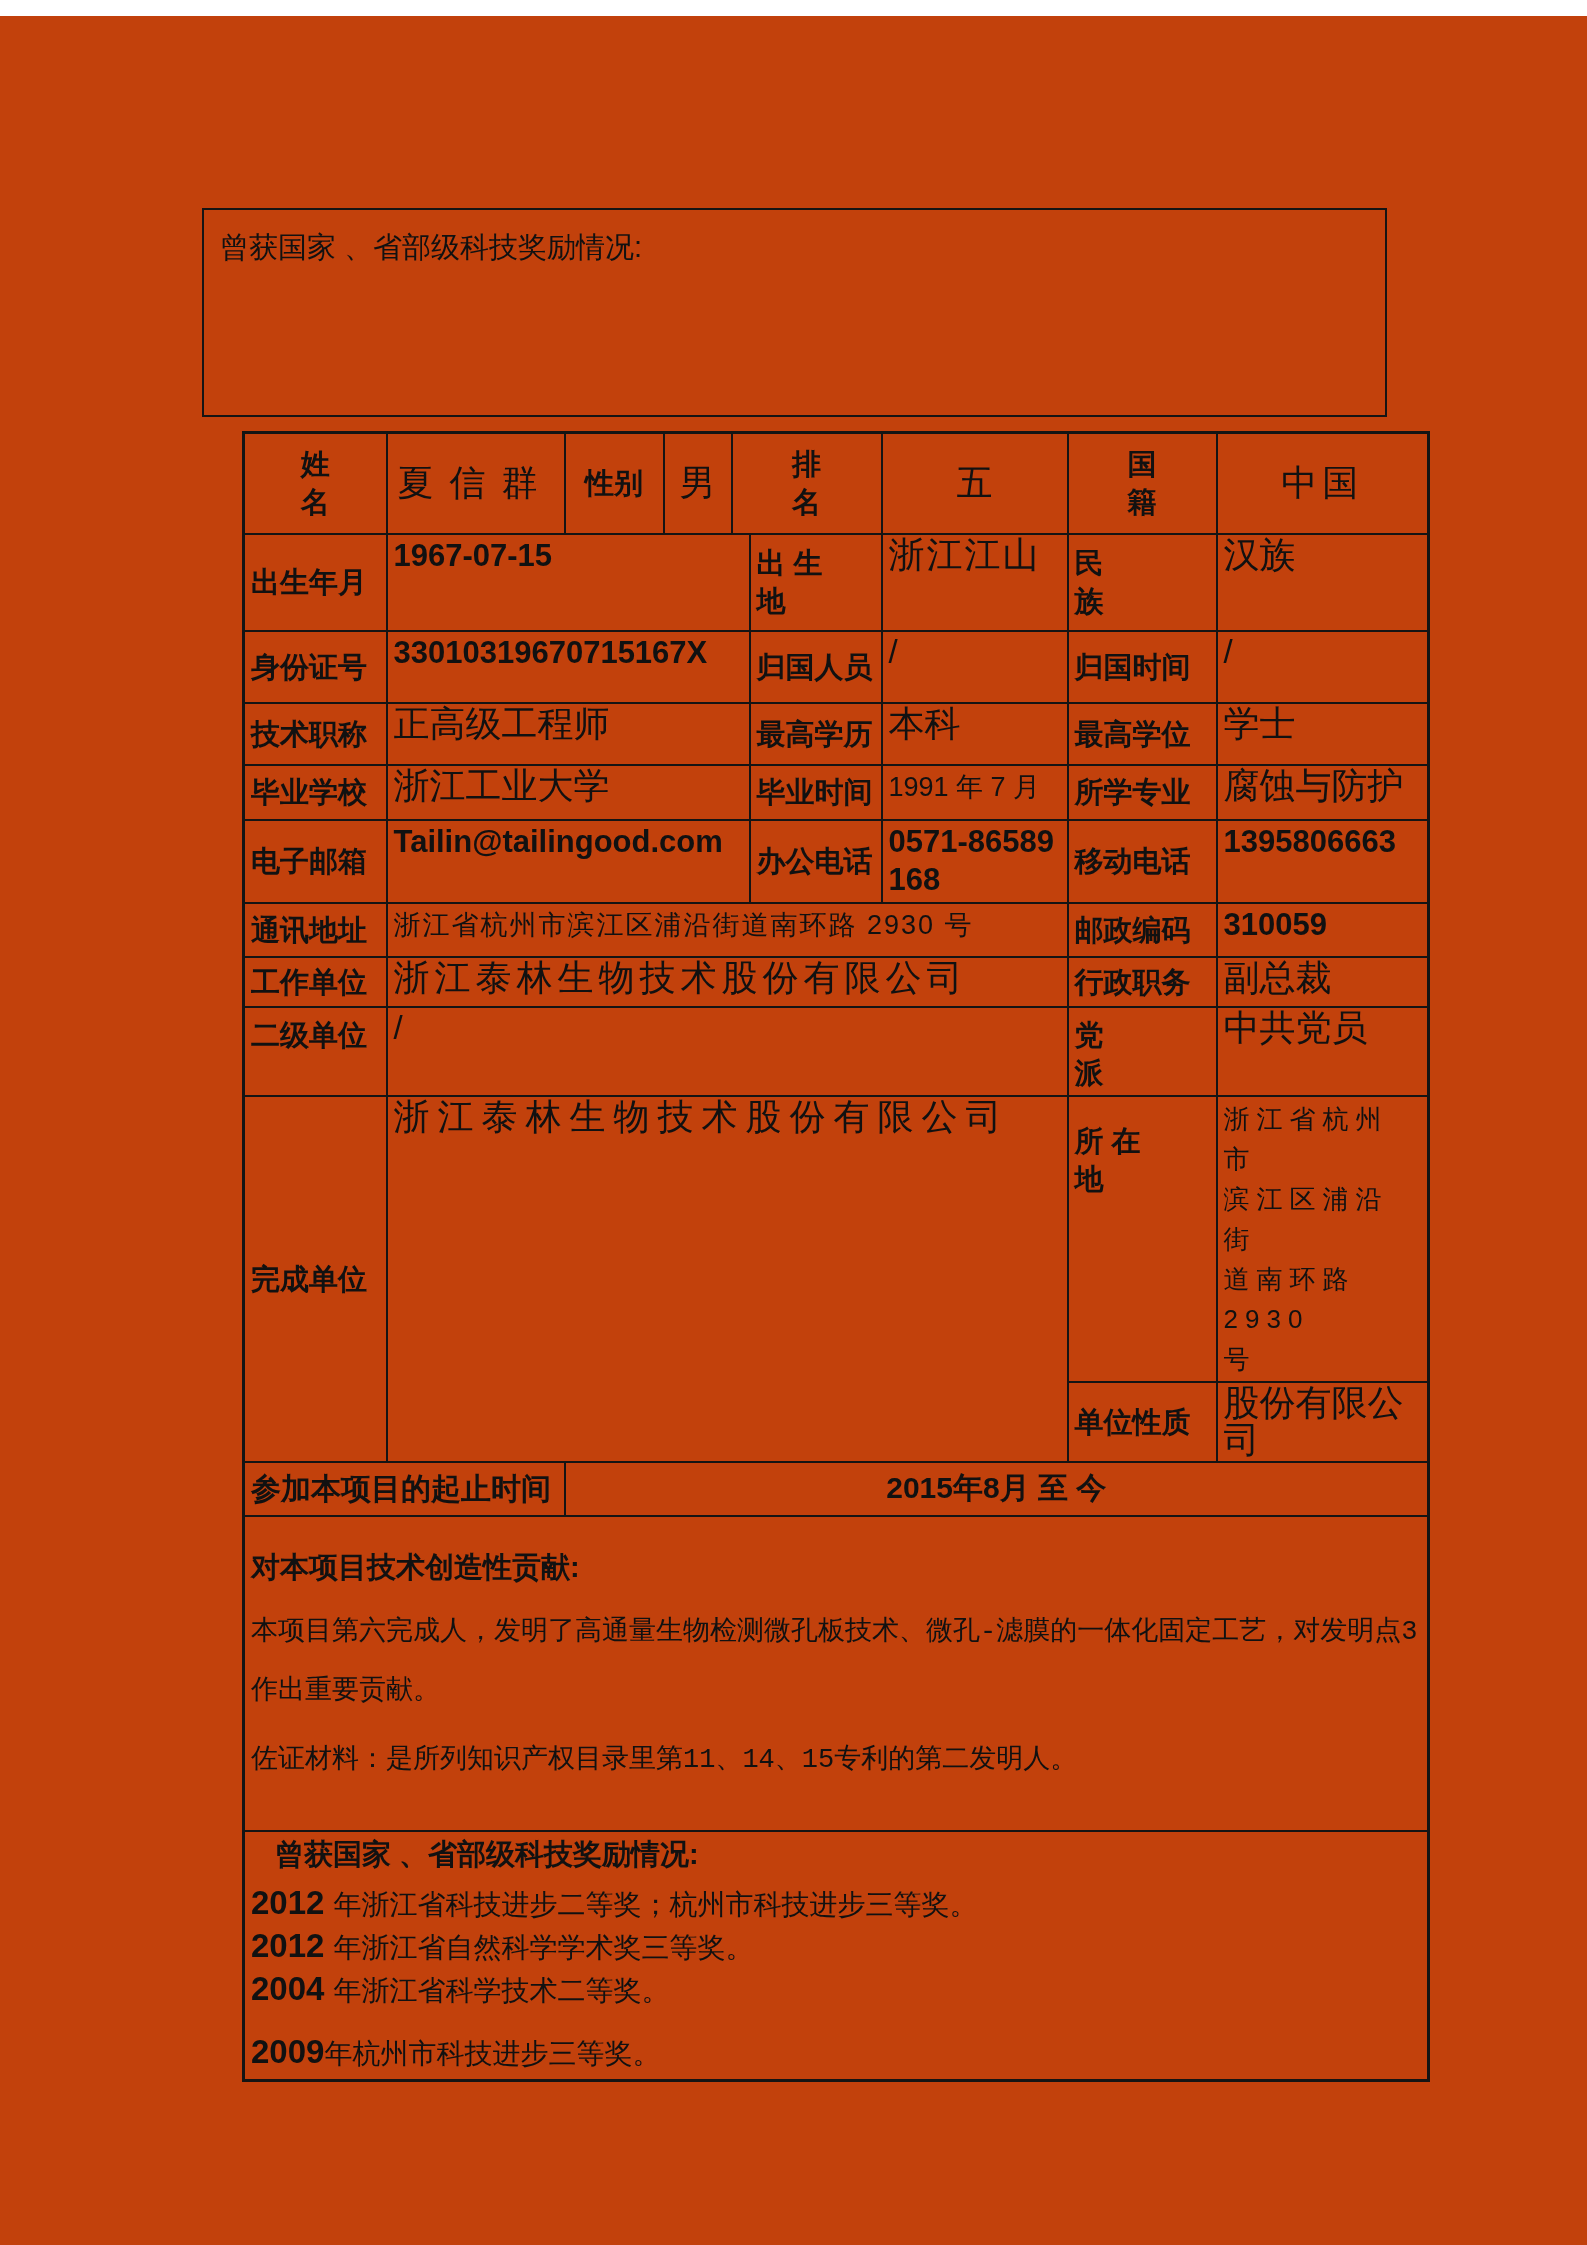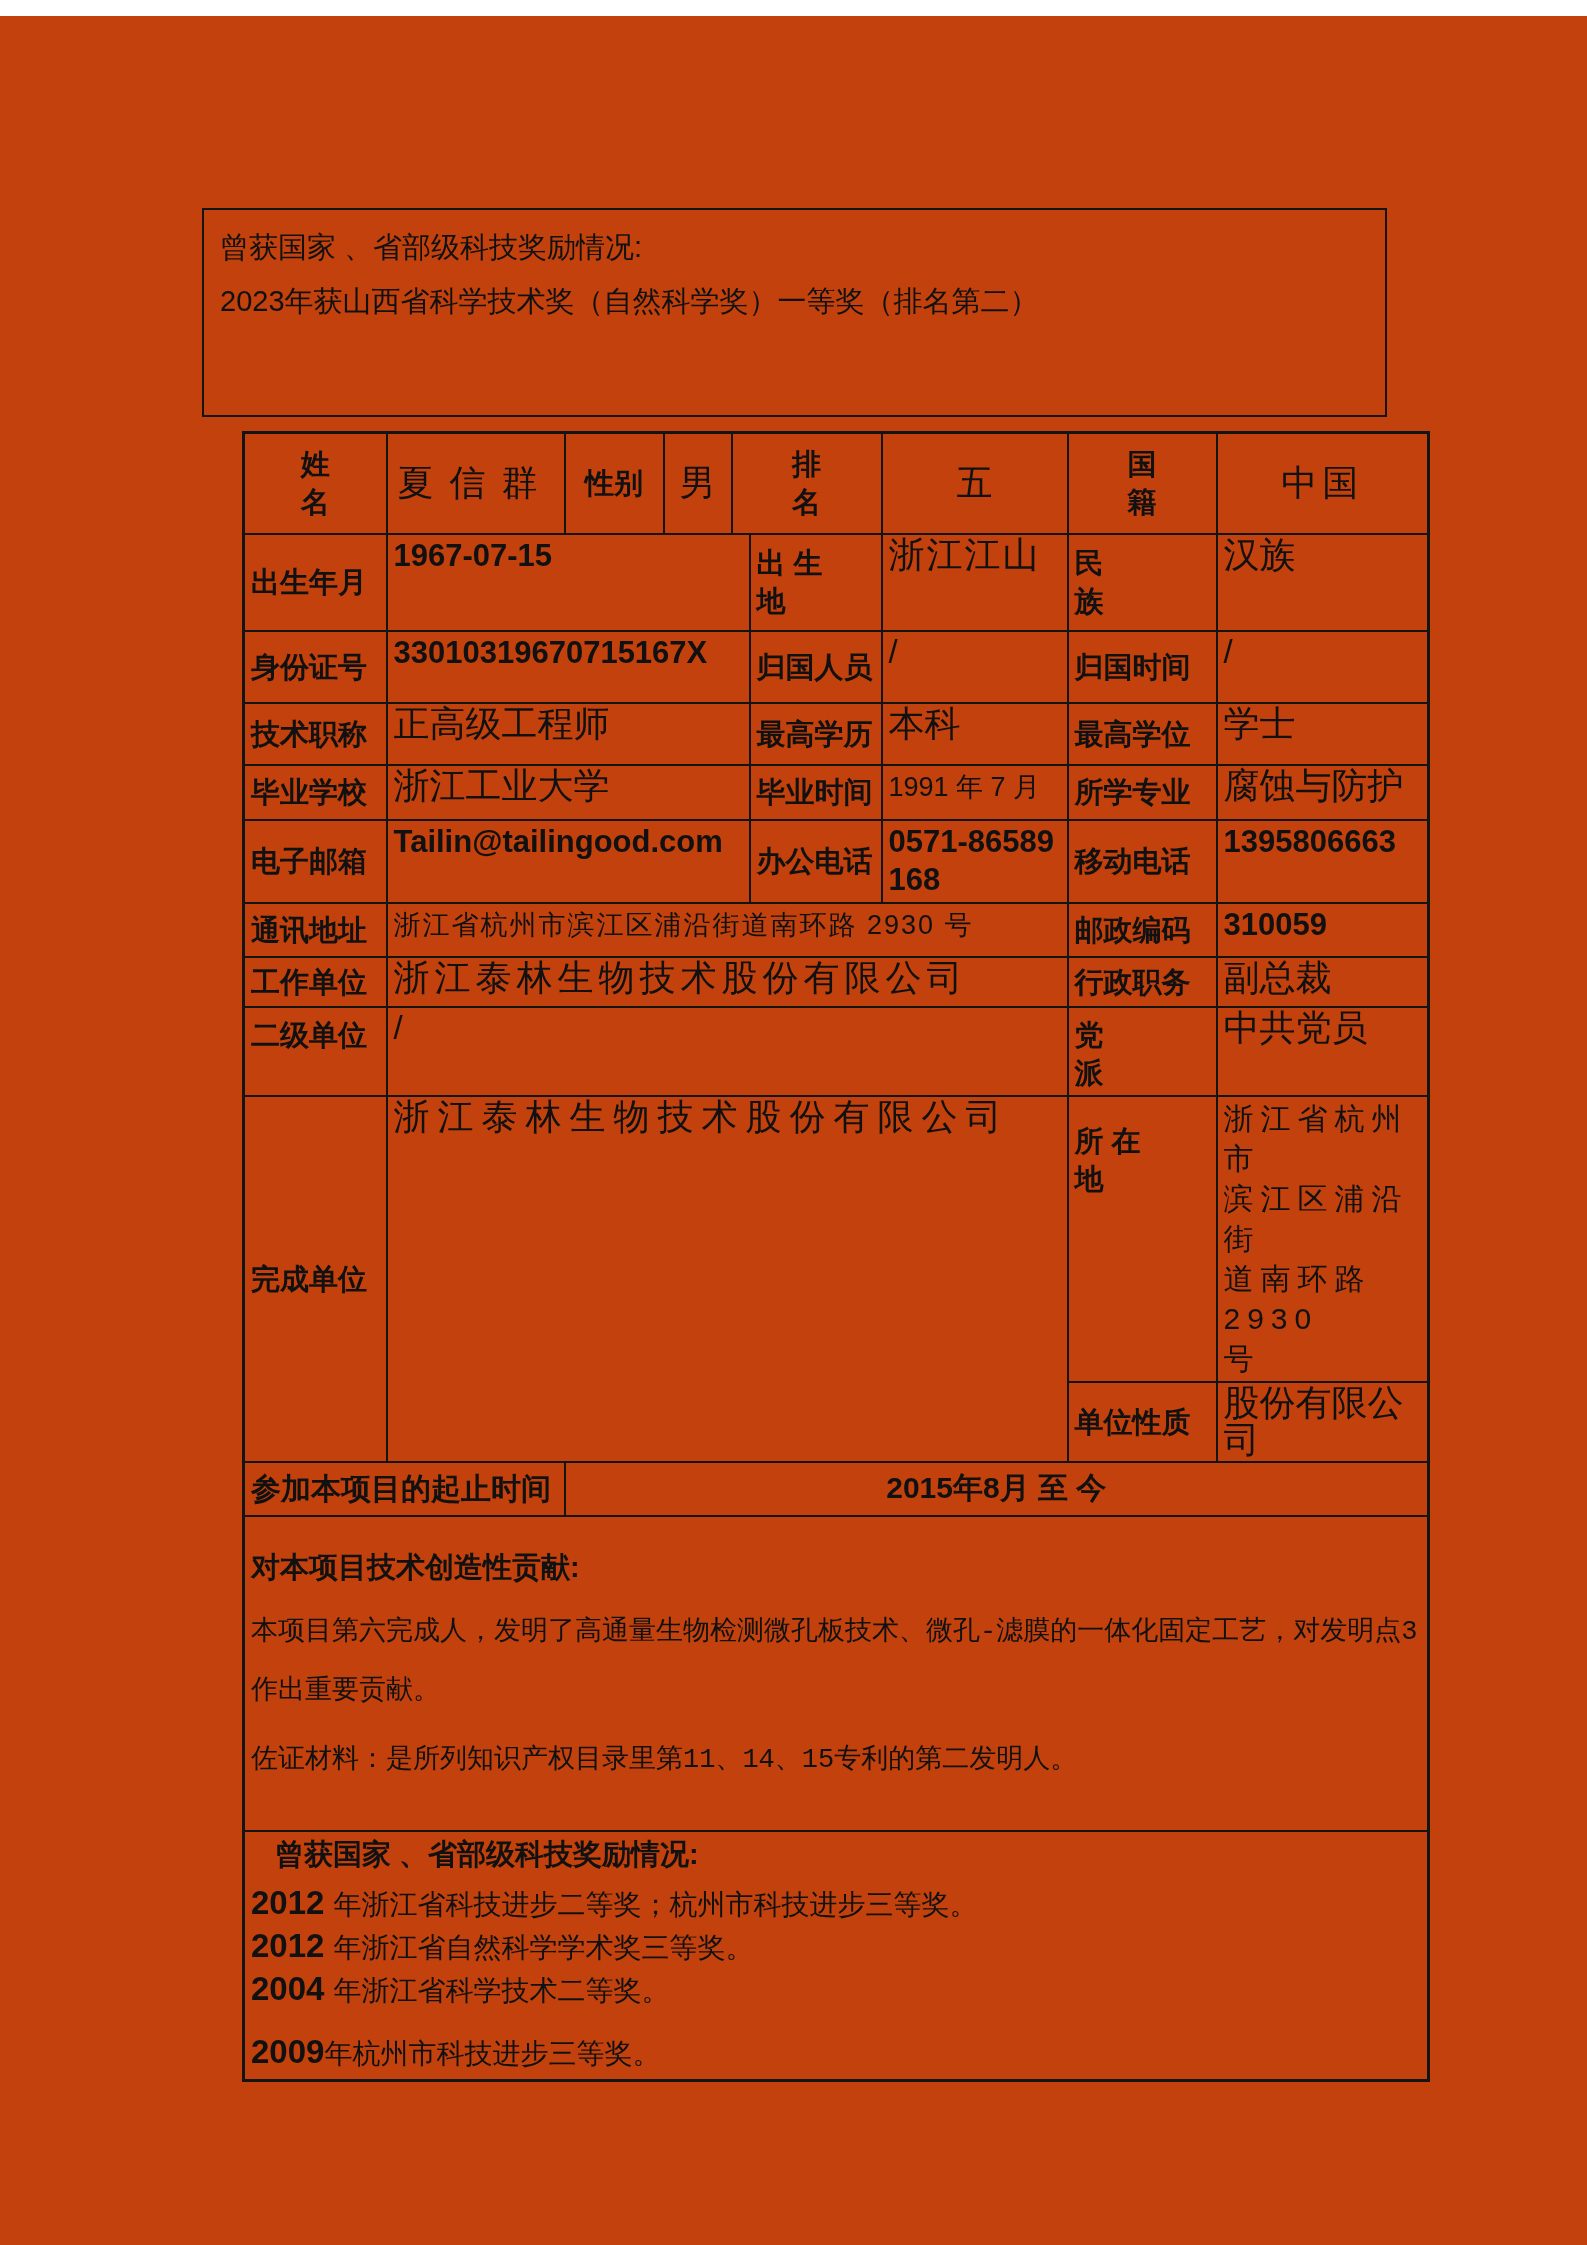--- a/index.html
+++ b/index.html
@@ -81,21 +81,21 @@
     line-height: 38px;
   }
   .ls2 { letter-spacing: 2px; }
   .ls4 { letter-spacing: 5px; }
   .ls7 { letter-spacing: 8px; }
   .ls14 { letter-spacing: 16px; }
   .break { word-break: break-all; }
   .loc-val {
     font-family: "Liberation Sans", sans-serif;
     font-weight: 400;
-    font-size: 30px;
+    font-size: 26px;
     line-height: 40px;
     letter-spacing: 7px;
     white-space: pre-line;
     vertical-align: top;
     padding-top: 6px;
   }
   .dur-lab { font-size: 30px; padding-left: 8px; }
   .dur-val {
     font-family: "Liberation Sans", sans-serif;
     font-weight: 600;
@@ -137,21 +137,20 @@
   .a-line.no-gap .a-year { margin-right: 0; }
   .a-line.gap-above { margin-top: 20px; }
 </style>
 </head>
 <body>
 
 <div class="page">
 
   <div class="top-box">
     <div class="tb-line">曾获国家 、省部级科技奖励情况:</div>
-    <div class="tb-line">2023年获山西省科学技术奖（自然科学奖）一等奖（排名第二）</div>
   </div>
 
   <table class="form">
     <colgroup>
       <col style="width:143px">
         <col style="width:178px">
         <col style="width:99px">
       <col style="width:68px">
         <col style="width:18px">
         <col style="width:132px">

